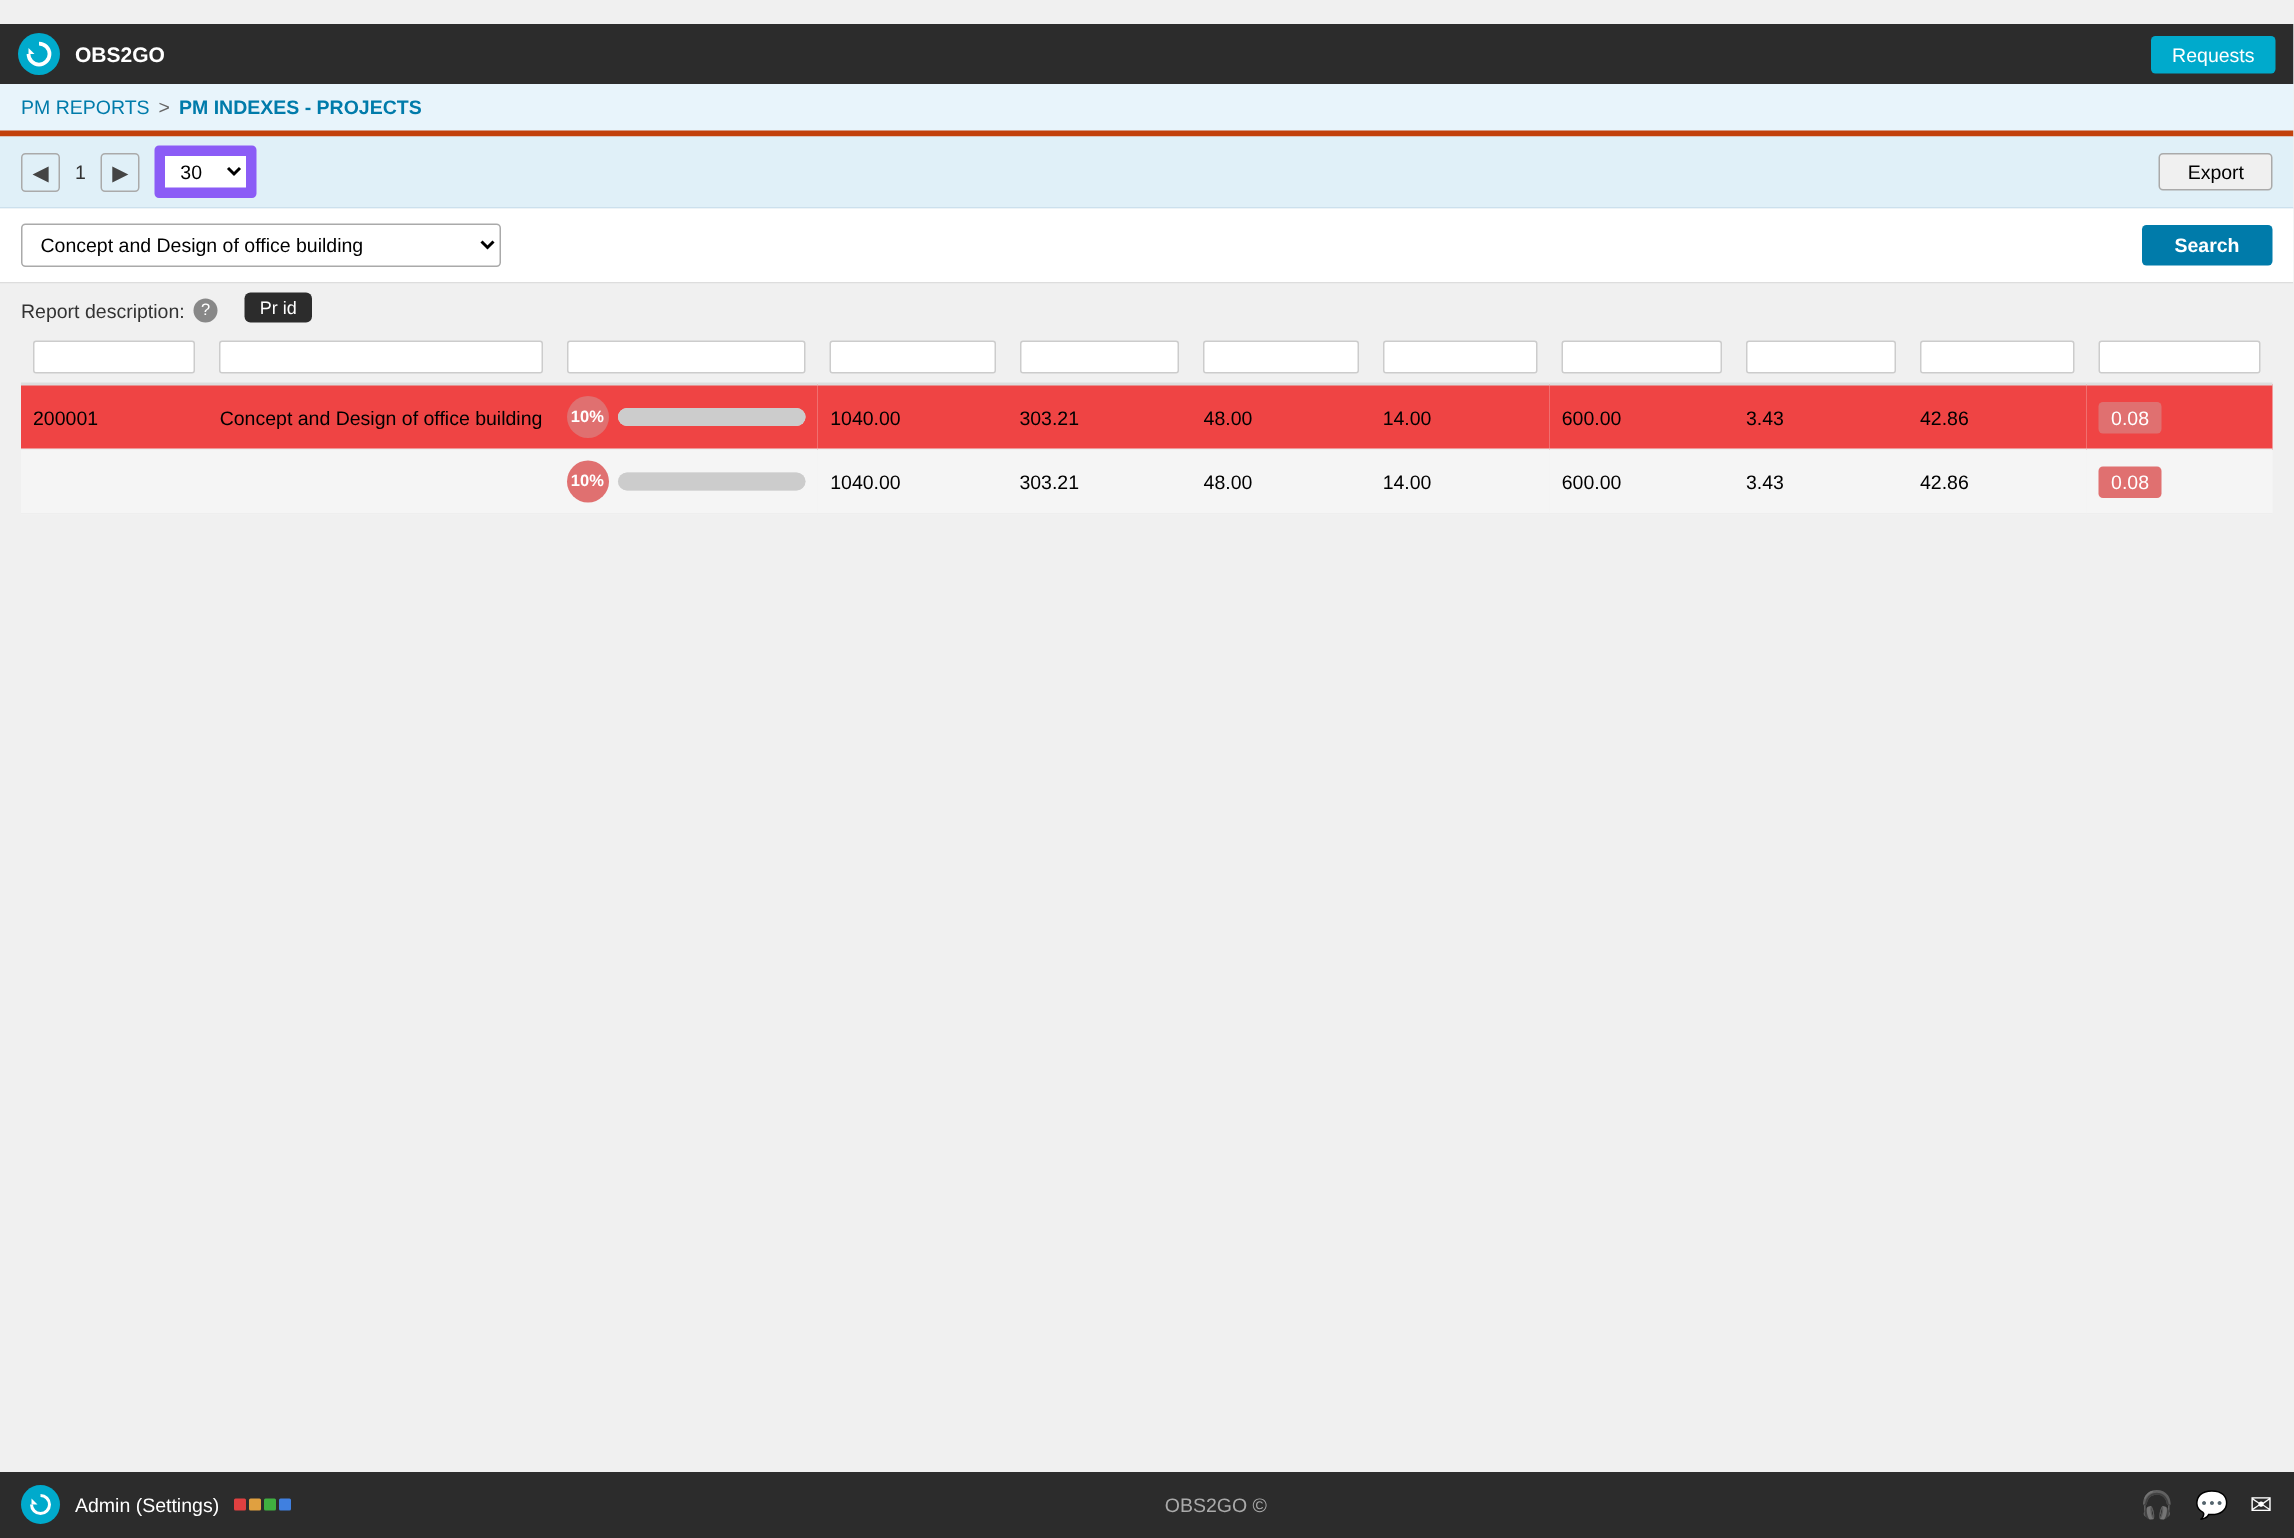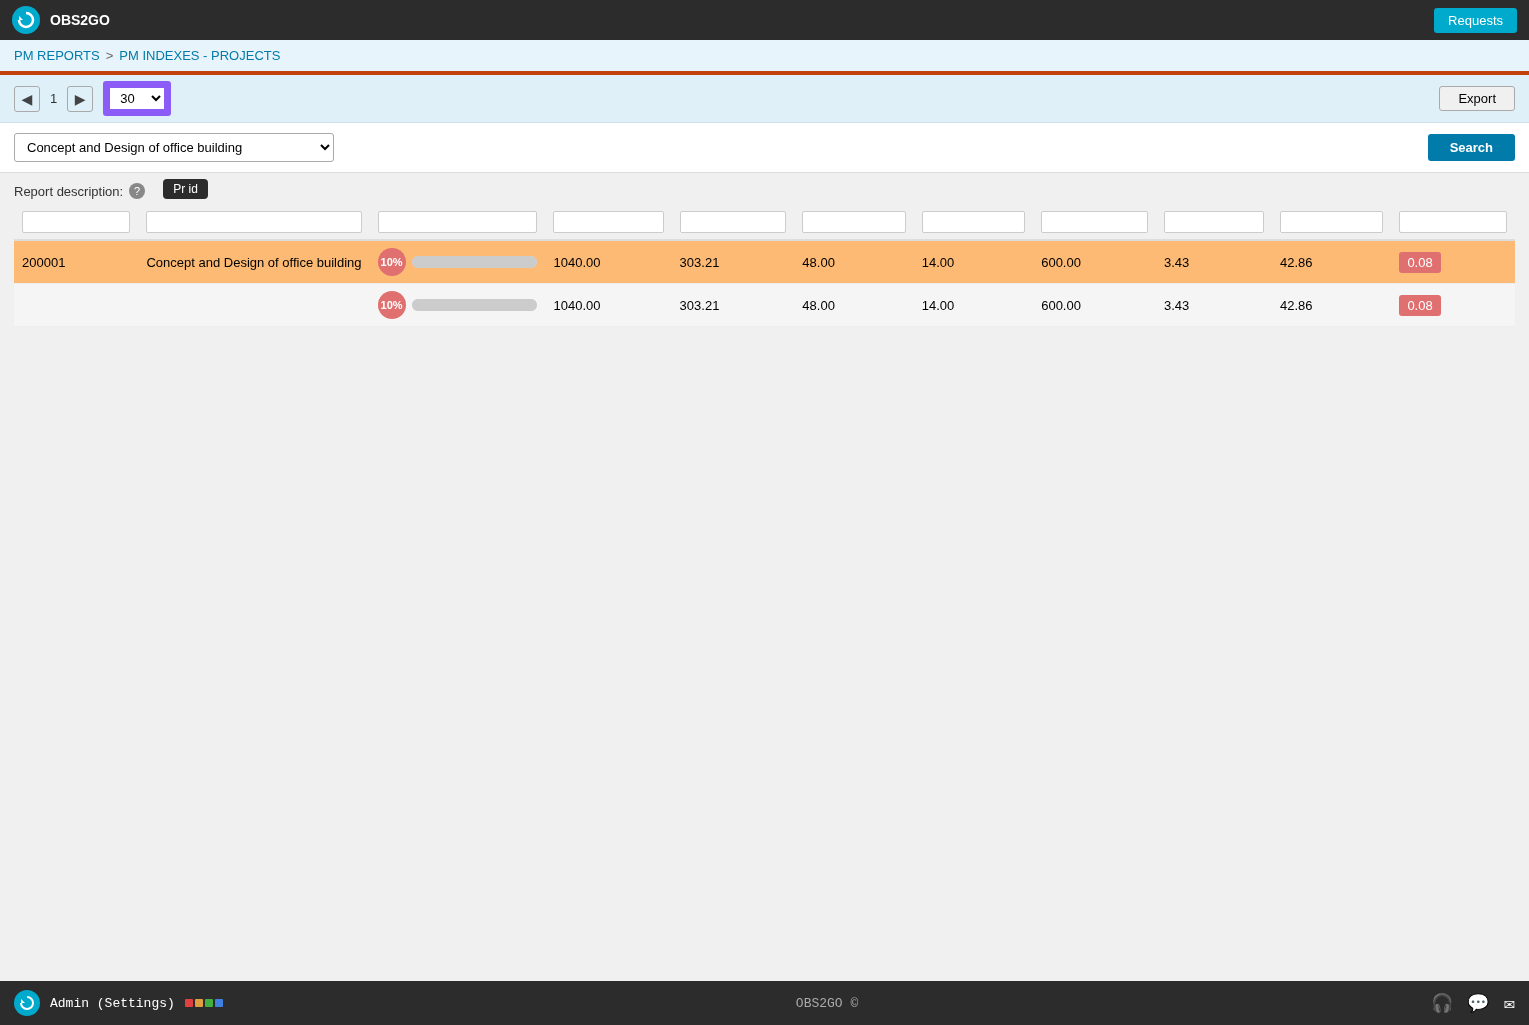--- a/index.html
+++ b/index.html
@@ -6,20 +6,21 @@
     body { font-family: Arial, sans-serif; font-size: 13px; background: #f0f0f0; height: 1025px; overflow: hidden; }
 
     
     .navbar {
       background: #2c2c2c;
       height: 40px;
       display: flex;
       align-items: center;
       padding: 0 12px;
       justify-content: space-between;
+      margin-top: 16px;
     }
     .navbar-left { display: flex; align-items: center; gap: 10px; }
     .navbar-logo {
       width: 28px; height: 28px;
       background: #00aacc;
       border-radius: 50%;
       display: flex; align-items: center; justify-content: center;
       color: white; font-weight: bold; font-size: 12px;
     }
     .navbar-title { color: white; font-size: 14px; font-weight: bold; }
@@ -38,21 +39,21 @@
       background: #e8f4fb;
       padding: 8px 14px;
       display: flex;
       align-items: center;
       gap: 6px;
       font-size: 13px;
       border-bottom: 4px solid #c2410c;
     }
     .breadcrumb-link { color: #007baa; cursor: pointer; text-decoration: none; }
     .breadcrumb-sep { color: #666; }
-    .breadcrumb-current { color: #007baa; font-weight: 400; }
+    .breadcrumb-current { color: #007baa; font-weight: 700; }
 
     
     .toolbar {
       background: #e0f0f8;
       padding: 6px 14px;
       display: flex;
       align-items: center;
       gap: 10px;
       border-bottom: 1px solid #cce0ed;
     }
@@ -169,21 +170,21 @@
     tbody tr td {
       padding: 7px 8px;
       border-bottom: 1px solid #eee;
       white-space: nowrap;
     }
     .portfolio-row td {
       background: #00a0c6;
       color: white;
       font-weight: bold;
     }
-    .data-row td { background: #fdba74; }
+    .data-row td { background: #ef4444; }
     .summary-row td { background: #f5f5f5; }
     .spi-red { background: #e07070 !important; color: white; border-radius: 3px; padding: 3px 8px; }
 
     
     .progress-cell {
       display: flex;
       align-items: center;
       gap: 6px;
     }
     .progress-badge {
@@ -213,21 +214,20 @@
     
     .bottom-bar {
       position: fixed;
       bottom: 0; left: 0; right: 0;
       height: 44px;
       background: #2c2c2c;
       display: flex;
       align-items: center;
       padding: 0 14px;
       justify-content: space-between;
-      font-family: Liberation Mono, monospace;
     }
     .bottom-left { display: flex; align-items: center; gap: 10px; }
     .bottom-logo {
       width: 26px; height: 26px;
       background: #00aacc;
       border-radius: 50%;
       display: flex; align-items: center; justify-content: center;
       color: white; font-size: 11px; font-weight: bold;
     }
     .bottom-user { color: white; font-size: 13px; }

